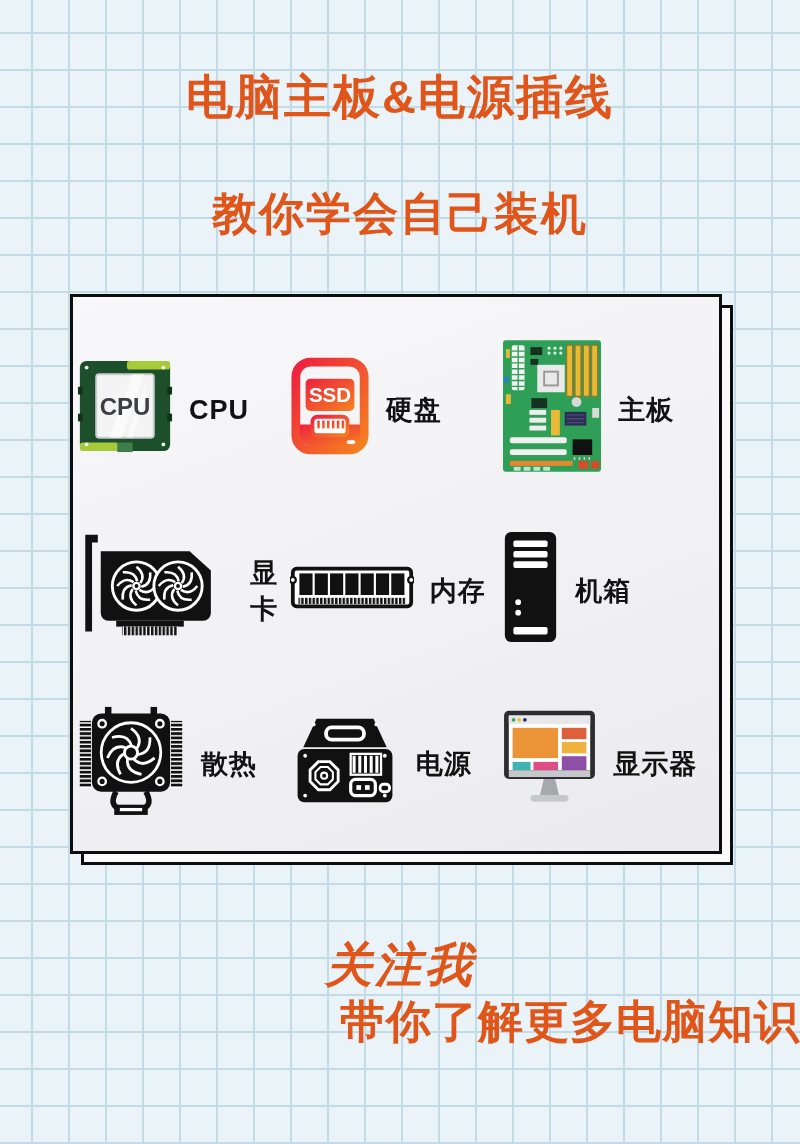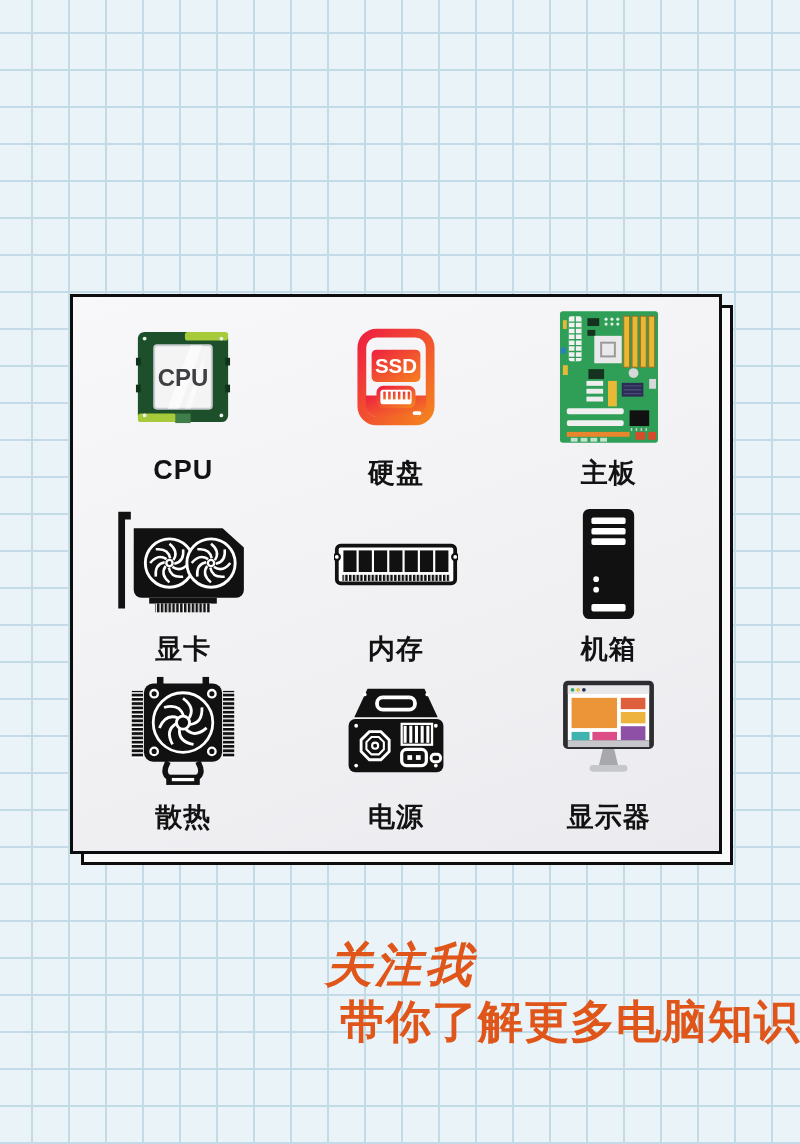--- a/index.html
+++ b/index.html
@@ -25,41 +25,43 @@
     border:3px solid #0d0d0d;
     box-shadow:11px 11px 0 -3px #fafafa, 11px 11px 0 0 #0d0d0d;
     box-sizing:border-box;
   }
   .grid{
     display:grid;width:100%;height:100%;box-sizing:border-box;
     grid-template-columns:1fr 1fr 1fr;
     grid-template-rows:198px 164px 1fr;
     padding:10px 4px 0 4px;
   }
-  .cell{display:flex;flex-direction:column;align-items:center;}
+  .cell{display:flex;flex-direction:row;align-items:center;gap:16px;}
   .icon-box{display:flex;align-items:center;justify-content:center;}
   .r1 .icon-box{height:140px;}
   .r2 .icon-box{height:118px;}
   .r3 .icon-box{height:122px;}
   .comp-label{
     margin-top:8px;font-size:27px;font-weight:800;color:#121212;
     letter-spacing:1px;text-align:center;
   }
   .footer{
     position:absolute;top:936px;left:0;width:100%;text-align:center;
     color:#e0561a;font-weight:900;
   }
   .footer .line1{font-size:47px;line-height:57px;letter-spacing:3px;font-style:italic;}
   .footer .line2{font-size:45px;line-height:57px;letter-spacing:1px;text-align:right;}
 </style>
 </head>
 <body>
 
 <div class="poster">
 
+  <h1 class="title">电脑主板&amp;电源插线</h1>
+  <h2 class="subtitle">教你学会自己装机</h2>
 
   <div class="card">
     <div class="grid">
 
       <div class="cell r1">
         <div class="icon-box">
           <svg width="96" height="96" viewBox="0 0 100 100">
             <rect x="3" y="3" width="94" height="94" rx="7" fill="#1d4f2b"></rect>
             <rect x="52" y="3" width="45" height="9" rx="3" fill="#a7ca3a"></rect>
             <rect x="3" y="88" width="40" height="9" rx="3" fill="#a7ca3a"></rect>

